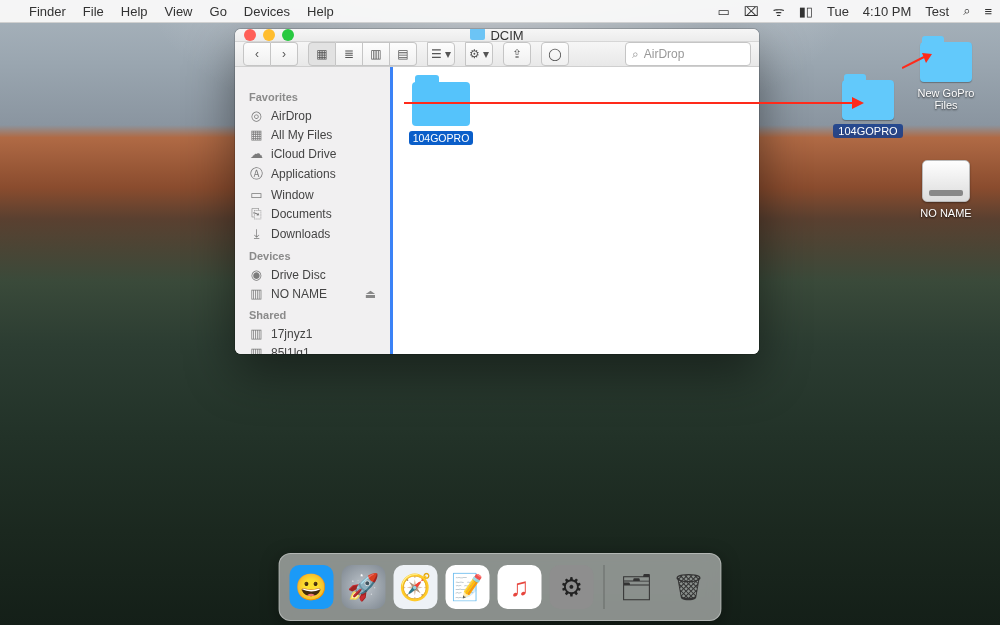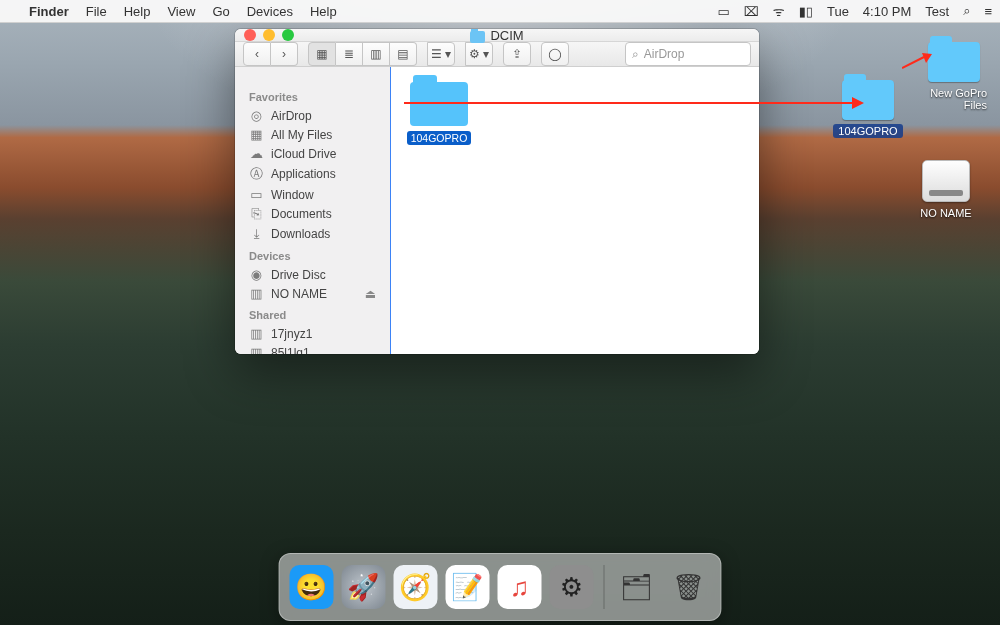--- a/index.html
+++ b/index.html
@@ -42,21 +42,21 @@
     border-bottom: 1px solid rgba(0,0,0,0.15);
     display: flex;
     align-items: center;
     padding: 0 8px;
     font-size: 13px;
     color: #333;
     z-index: 100;
   }
   .menubar .menu-left { display: flex; align-items: center; gap: 17px; }
   .menubar .menu-right { margin-left: auto; display: flex; align-items: center; gap: 14px; font-size: 13px;}
-  .menubar .app-name { font-weight: 700; }
+  .menubar .app-name { font-weight: 400; }
   .menubar .apple { font-size: 15px; margin-right: 4px;}
   .mb-item { cursor: default; }
   .mb-icon { display: inline-flex; align-items: center;}
 
   
   .desktop-icon {
     position: absolute;
     width: 76px;
     text-align: center;
     color: #fff;
@@ -115,21 +115,21 @@
   .titlebar {
     height: 22px;
     background: linear-gradient(#f6f6f6,#ececec);
     border-bottom: 1px solid #d6d6d6;
     display: flex; align-items: center;
     position: relative;
   }
   .traffic { display:flex; gap:7px; margin-left:9px;}
   .traffic span { width:12px; height:12px; border-radius:50%; display:block;}
   .tclose{background:#ff5f57;} .tmin{background:#ffbd2e;} .tmax{background:#28c940;}
-  .title-center { position:absolute; left:0; right:0; text-align:center; font-size:13px; pointer-events:none; display:flex; align-items:flex-end; justify-content:center; gap:5px;}
+  .title-center { position:absolute; left:0; right:0; text-align:center; font-size:13px; pointer-events:none; display:flex; align-items:flex-start; justify-content:center; gap:5px;}
   .title-center .mini-folder{ width:15px;height:12px;background:#6cc4f5;border-radius:2px;position:relative; display:inline-block;}
   .title-center .mini-folder::before{content:"";position:absolute;top:-3px;left:1px;width:7px;height:4px;background:#6cc4f5;border-radius:1px 1px 0 0;}
   .toolbar {
     height: 36px;
     background: linear-gradient(#f6f6f6,#e8e8e8);
     border-bottom: 1px solid #cfcfcf;
     display:flex; align-items:center; padding:0 8px; gap:10px;
   }
   .tb-group { display:flex; }
   .tb-btn {
@@ -149,21 +149,21 @@
     height:22px; width:112px;
     border:1px solid #c5c5c5; border-radius:4px;
     background:#fff;
     display:flex; align-items:center; padding:0 6px; gap:5px;
     font-size:12px; color:#999;
   }
   .finder-body { flex:1; display:flex; }
   .sidebar {
     width: 155px;
     background:#f1f0f1;
-    border-right:1px solid #3b82f6;
+    border-right:3px solid #3b82f6;
     padding:18px 0;
     font-size:12px;
     overflow:hidden;
   }
   .sb-section { color:#8a8a8a; font-size:11px; font-weight:600; padding:6px 14px 3px; }
   .sb-item { display:flex; align-items:center; gap:7px; padding:2px 14px; color:#444;}
   .sb-icon { width:15px; display:inline-flex; justify-content:center; color:#7b7b7b; font-size:13px;}
   .content {
     flex:1; background:#fff; padding:15px;
   }
@@ -217,21 +217,21 @@
       <span class="mb-icon">ᯤ</span>
       <span class="mb-icon">▮▯</span>
       <span class="mb-item">Tue</span>
       <span class="mb-item">4:10 PM</span>
       <span class="mb-item">Test</span>
       <span class="mb-icon">⌕</span>
       <span class="mb-icon">≡</span>
     </div>
   </div>
 
-  <div class="desktop-icon" style="top:42px; right:8px;text-align:right;">
+  <div class="desktop-icon" style="top:42px; right:16px;">
     <div class="folder-glyph"></div>
     <div class="label plain">New GoPro Files</div>
   </div>
   <div class="desktop-icon" style="top:80px; right:94px;">
     <div class="folder-glyph"></div>
     <div class="label">104GOPRO</div>
   </div>
   <div class="desktop-icon" style="top:160px; right:16px;">
     <div class="drive-glyph"></div>
     <div class="label plain">NO NAME</div>

